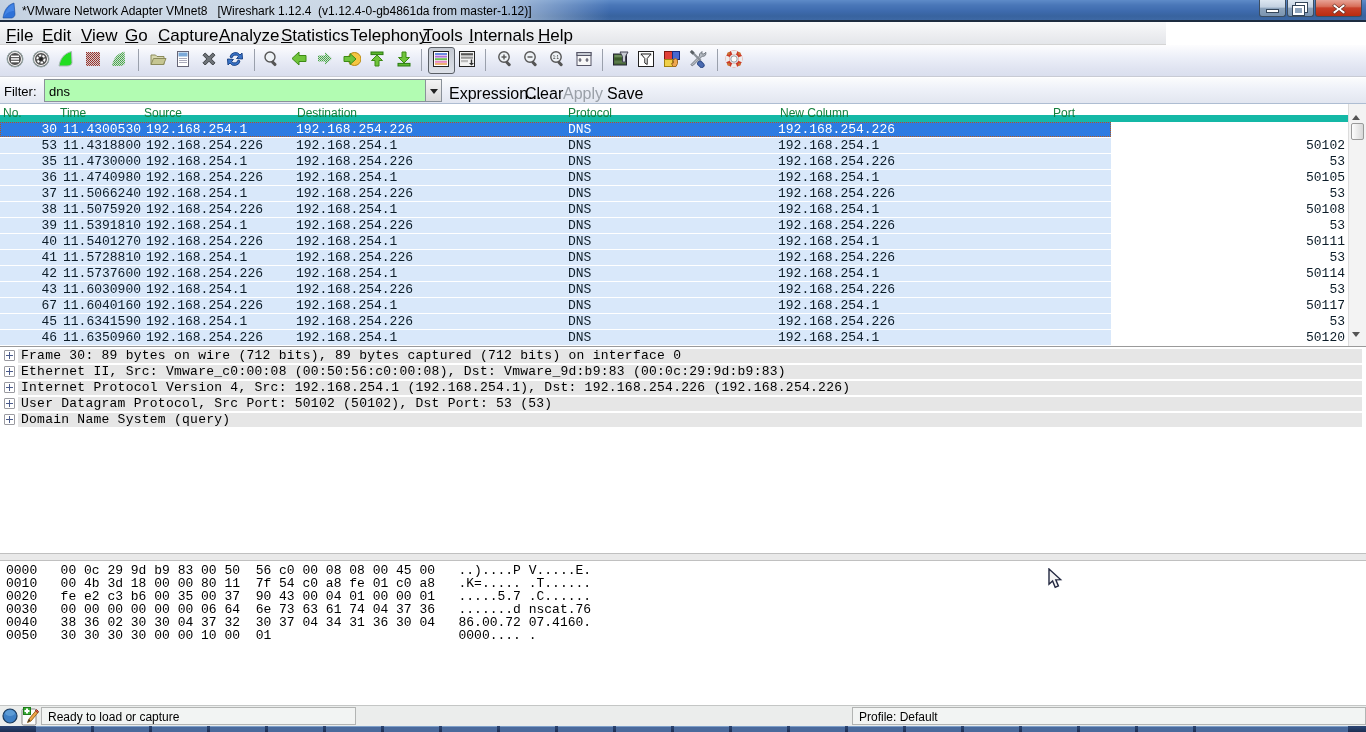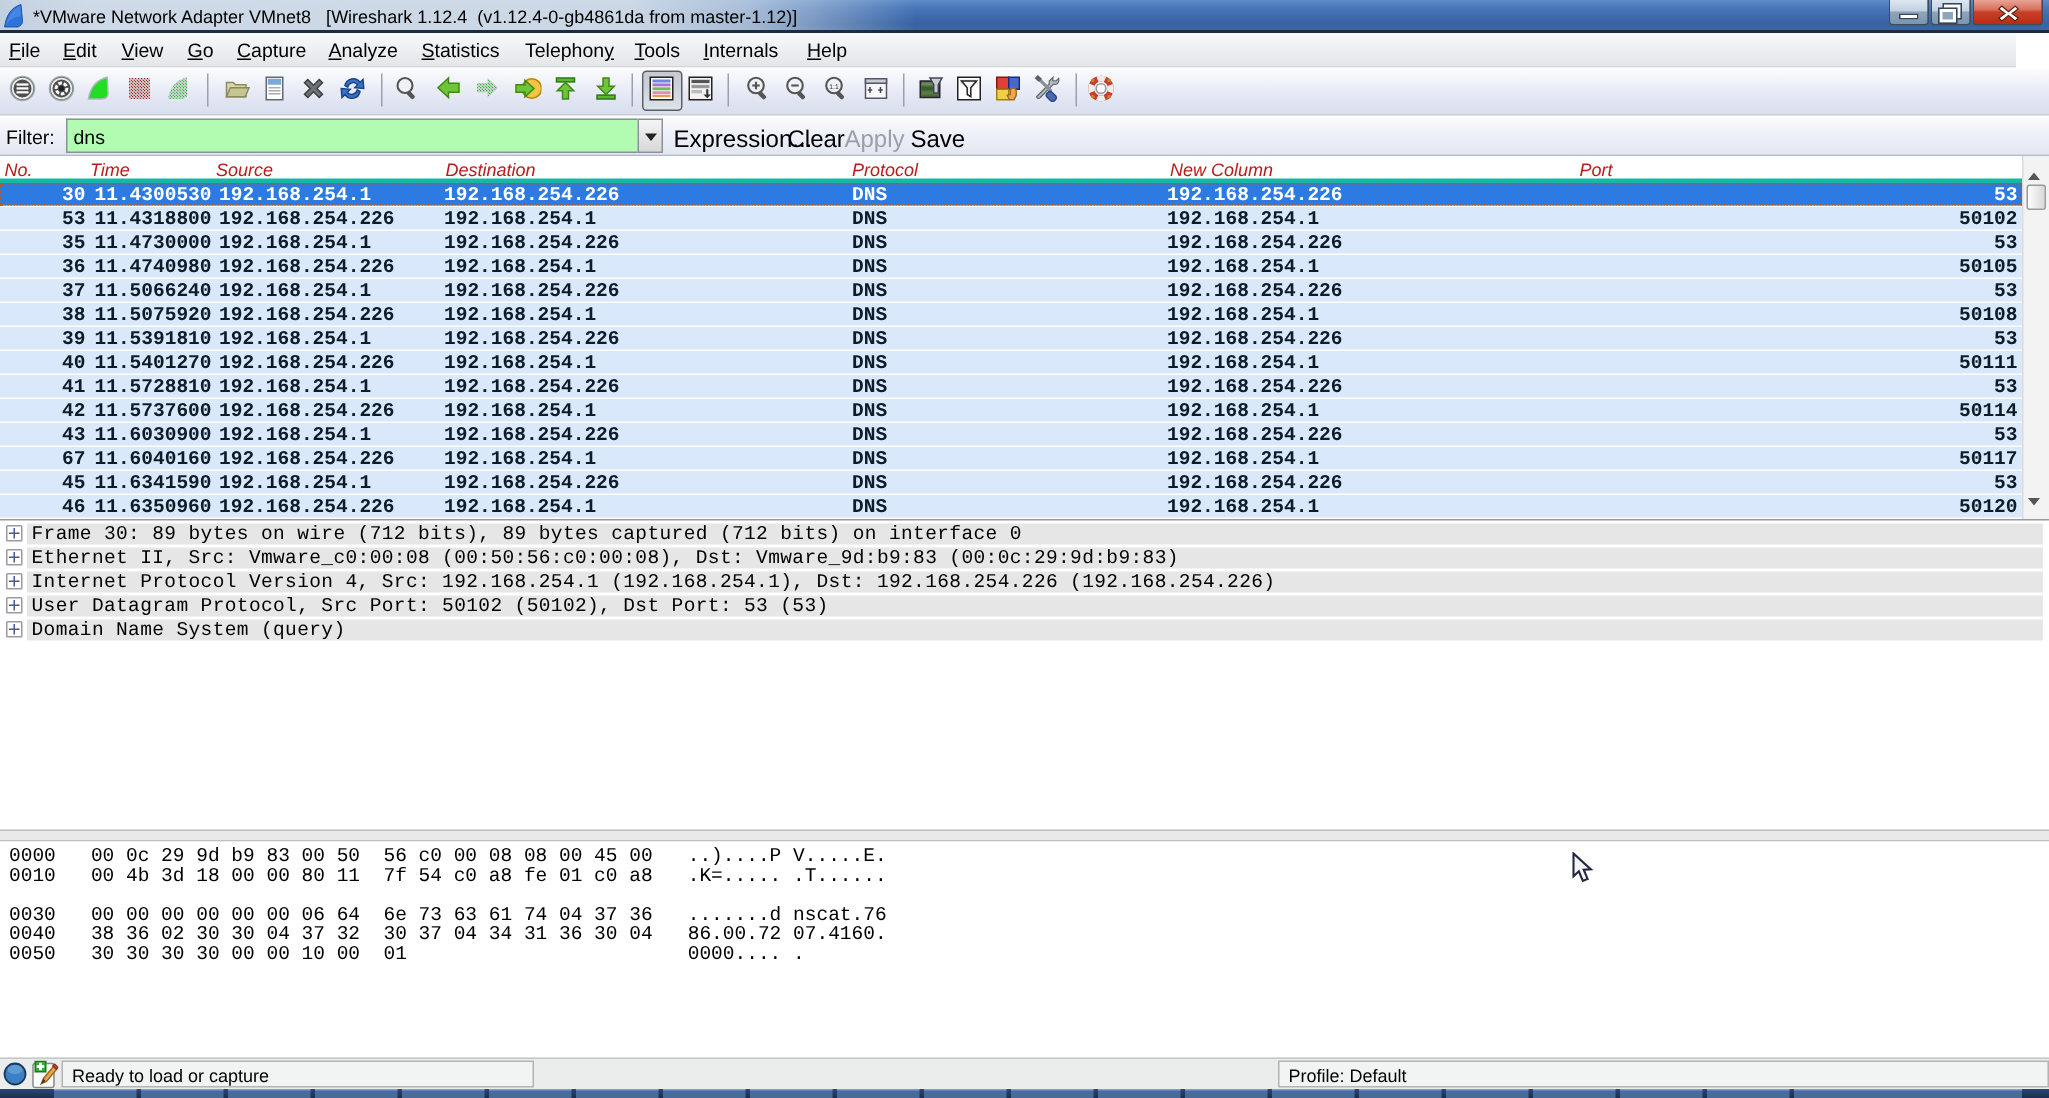--- a/index.html
+++ b/index.html
@@ -17,23 +17,23 @@
 
 .wbtn { position:absolute; top:0; height:17px; border:1px solid #3c4d60; border-top:none; }
 #btnmin { left:1259px; width:27px; border-radius:0 0 3px 3px;
   background:linear-gradient(#dde7f1 0%, #c2d0e0 45%, #8fa5bd 50%, #7b94b0 100%); }
 #btnmax { left:1287px; width:27px; border-radius:0 0 3px 3px;
   background:linear-gradient(#dde7f1 0%, #c2d0e0 45%, #8fa5bd 50%, #7b94b0 100%); }
 #btncls { left:1315px; width:47px; border-radius:0 0 3px 3px;
   background:linear-gradient(#e8a396 0%, #d8705b 40%, #c8402a 50%, #ba2c10 100%); }
 
 
-#menubar { position:absolute; left:0; top:22px; width:1344px; height:23px;
+#menubar { position:absolute; left:0; top:22px; width:1166px; height:23px;
   background:linear-gradient(#f8f9fa, #ecedf0 60%, #e4e6ea); border-bottom:1px solid #d4d4d4;
-  font-size:13px; color:#000; }
+  font-size:17px; color:#000; }
 #menubar span.mi { position:absolute; top:4px; }
 
 
 #toolbar { position:absolute; left:0; top:45px; width:1366px; height:32px;
   background:linear-gradient(#fdfdfe 0%, #eceff8 40%, #e0e4f1 75%, #dadfee 100%);
   border-bottom:1px solid #c8cbd4; }
 .tsep { position:absolute; top:4px; width:1px; height:22px; background:#9aa0ac; }
 .ticon { position:absolute; top:5px; }
 
 
@@ -44,27 +44,27 @@
 #filterinput { position:absolute; left:44px; top:1px; width:381px; height:23px; background:#b2fcb2;
   border:1px solid #8a9199; border-right:none; }
 #filtertext { position:absolute; left:4px; top:4px; font-size:13px; color:#000; }
 #filterdrop { position:absolute; left:425px; top:1px; width:17px; height:23px;
   background:linear-gradient(#f4f4f4,#d8d8d8); border:1px solid #8a9199; }
 #filterdrop:after { content:""; position:absolute; left:4px; top:9px; border:4px solid transparent; border-top:5px solid #222; }
 .fbtn { position:absolute; top:7px; color:#000; font-size:16px; }
 
 
 #plheader { position:absolute; left:0; top:104px; width:1366px; height:18px; background:#fff;
-  border-bottom:3px solid #14b8a6; font-size:12px; color:#b91c1c;font-style:italic; }
+  border-bottom:7px solid #14b8a6; font-size:12px; color:#15803d; }
 #plheader span { position:absolute; top:2px; }
 
 
 #plist { position:absolute; left:0; top:122px; width:1366px; height:224px; background:#fff;
   font-family:"Liberation Mono",monospace; font-size:13px; }
-.prow { position:absolute; left:0; width:1348px; height:15px; background:#d9e8fa; color:#0c1c28;font-weight:bold; }
+.prow { position:absolute; left:0; width:1111px; height:15px; background:#d9e8fa; color:#0c1c28; }
 .prow span { position:absolute; top:0px; white-space:pre; }
 .prow .c-no   { left:0px;   width:57px; text-align:right; }
 .prow .c-time { left:63px;  }
 .prow .c-src  { left:146px; }
 .prow .c-dst  { left:296px; }
 .prow .c-pro  { left:568px; }
 .prow .c-new  { left:778px; }
 .prow .c-port { left:1230px; width:115px; text-align:right; }
 .prow.sel { background:#2c7be2; color:#fff; outline:1px dotted #b35a1e; outline-offset:-1px; }
 
@@ -473,20 +473,21 @@
         <span>Domain Name System (query)</span>
       </div>
       <div class="expander" style="top:67px"></div>
     </div>
 
   <div id="splitter"></div>
 
   <div id="hexpane">
       <div style="top:2px">0000   00 0c 29 9d b9 83 00 50  56 c0 00 08 08 00 45 00   ..)....P V.....E.</div>
       <div style="top:15px">0010   00 4b 3d 18 00 00 80 11  7f 54 c0 a8 fe 01 c0 a8   .K=..... .T......</div>
+      <div style="top:28px">0020   fe e2 c3 b6 00 35 00 37  90 43 00 04 01 00 00 01   .....5.7 .C......</div>
       <div style="top:41px">0030   00 00 00 00 00 00 06 64  6e 73 63 61 74 04 37 36   .......d nscat.76</div>
       <div style="top:54px">0040   38 36 02 30 30 04 37 32  30 37 04 34 31 36 30 04   86.00.72 07.4160.</div>
       <div style="top:67px">0050   30 30 30 30 00 00 10 00  01                        0000.... .</div>
     </div>
 
   <div id="statusbar">
     <svg class="abs" style="left:2px;top:2px" width="16" height="16" viewBox="0 0 16 16">
       <circle cx="8" cy="8" r="7" fill="#3d7fc4" stroke="#1a3a5c" stroke-width="1.2"></circle>
       <ellipse cx="8" cy="5" rx="5" ry="3" fill="#6aa6dd" opacity="0.7"></ellipse>
     </svg>

